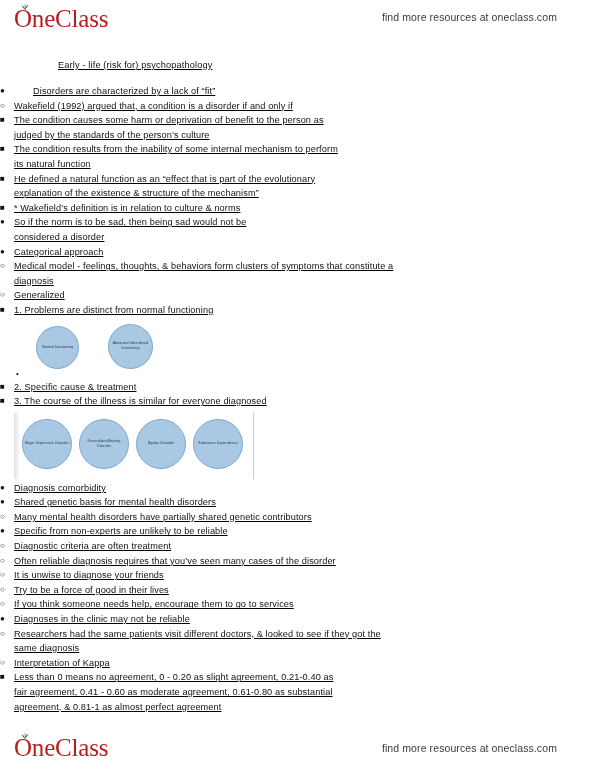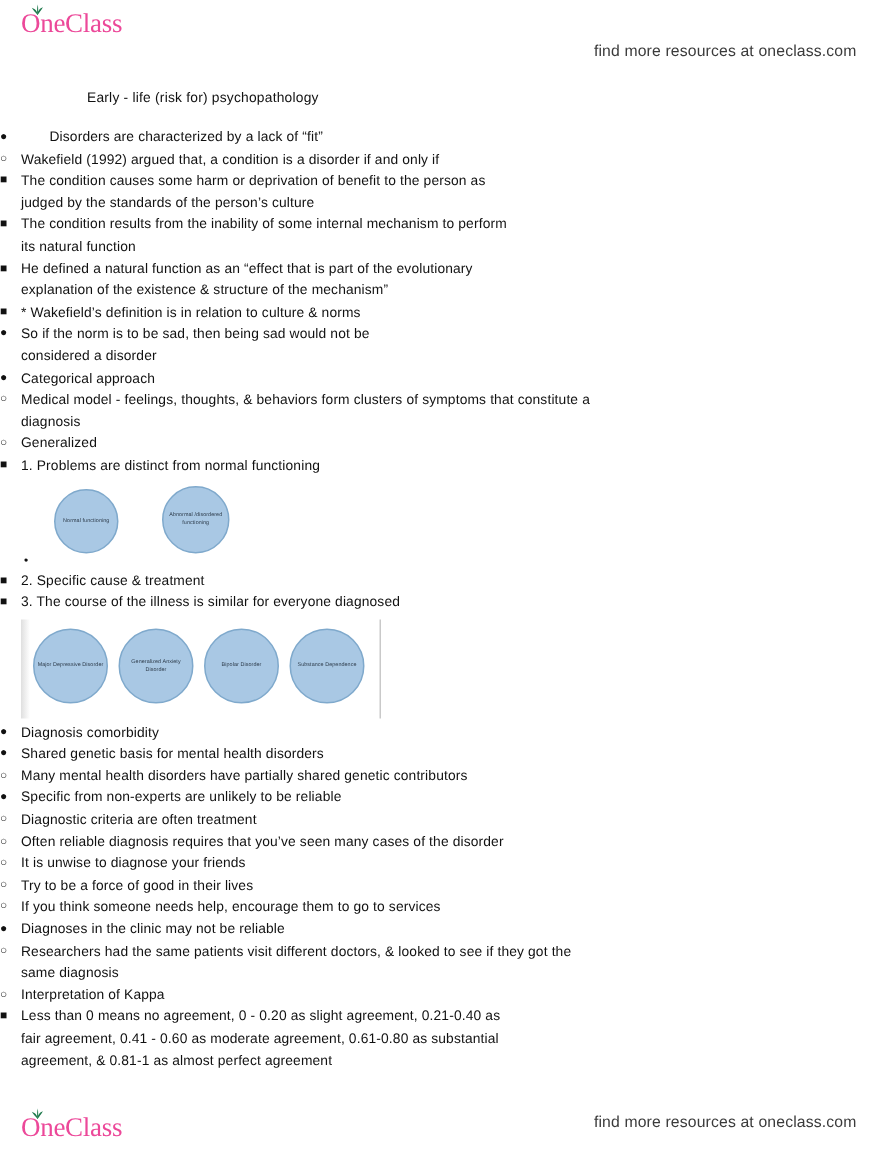--- a/index.html
+++ b/index.html
@@ -22,55 +22,55 @@
     left: 14px;
     display: flex;
     align-items: flex-end;
     gap: 0px;
   }
   .brand-head { top: 6px; }
   .brand-foot { bottom: 10px; }
 
   .brand-logo {
     font-family: "Liberation Serif", serif;
-    font-size: 18px;
+    font-size: 25px;
     font-weight: 400;
-    color: #ec4899;
+    color: #b91c1c;
     letter-spacing: -0.2px;
     line-height: 1;
     position: relative;
     white-space: nowrap;
   }
   .sprout {
     position: absolute;
     left: 6px;
     top: -4px;
     width: 10px;
     height: 8px;
   }
 
   .tagline {
     position: absolute;
-    right: 24px;
+    right: 38px;
     font-size: 10.5px;
     color: #3b3b3b;
     letter-spacing: 0.1px;
     white-space: nowrap;
     font-family: "Liberation Sans", sans-serif;
-    margin-top: 17px;
   }
   .tagline-head { top: 11px; }
   .tagline-foot { bottom: 16px; }
 
   
   .doc {
     position: absolute;
     left: 0;
     top: 60px;
     width: 595px;
+    text-decoration: underline;
   }
 
   .doc-title {
     margin: 0 0 14px 58px;
     font-size: 9.2px;
     color: #111;
     letter-spacing: 0.15px;
   }
 
   ul.lvl {

